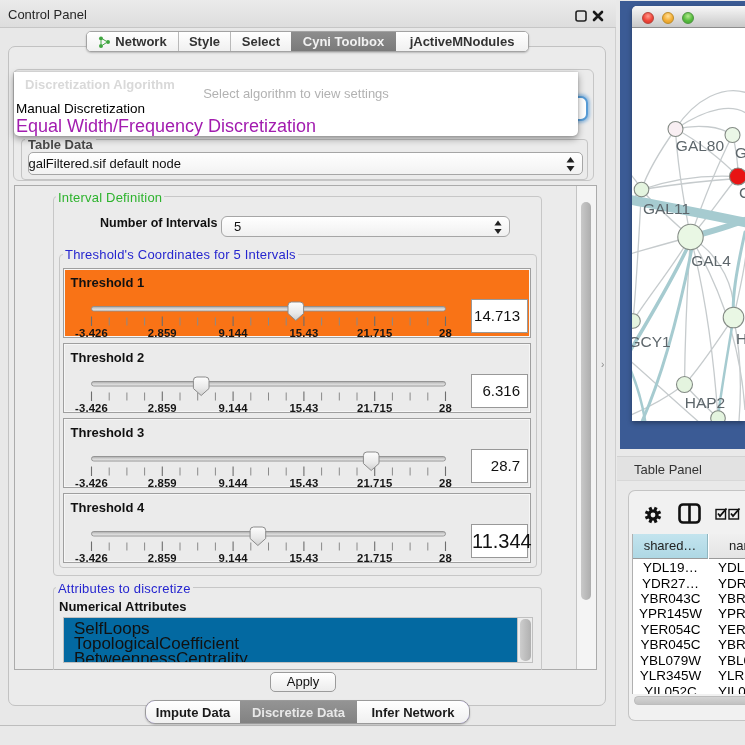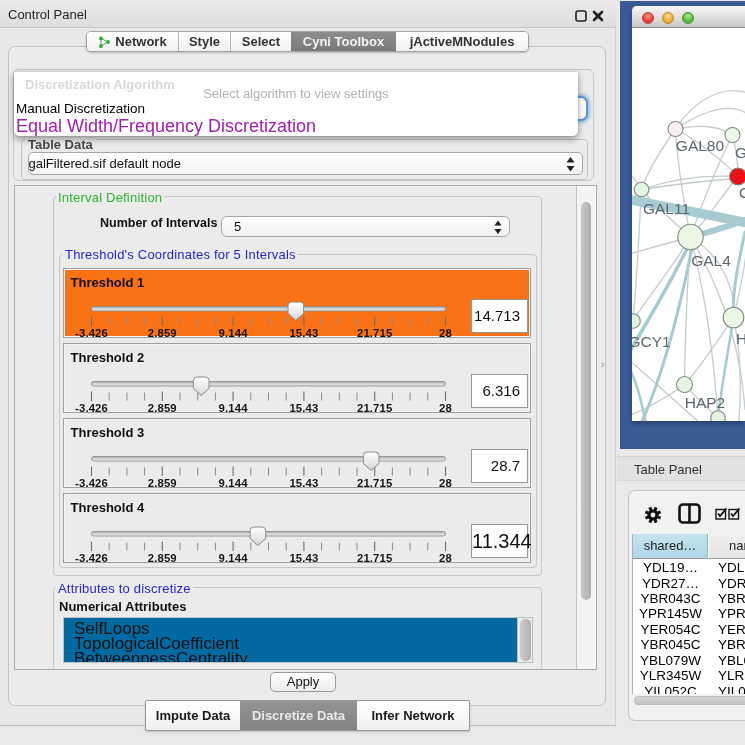--- a/index.html
+++ b/index.html
@@ -212,21 +212,21 @@
     <div class="abs" style="left:56px;top:581px;font-size:13px;letter-spacing:0.2px;color:#2626cf;background:#ebebeb;padding:0 2px">Attributes to discretize</div>
     <div class="abs" style="left:59px;top:599px;font-size:13px;font-weight:bold;color:#111">Numerical Attributes</div>
     <div class="abs" style="left:63px;top:617px;width:454px;height:46px;background:#0369a1;border:1px solid #c0c0c0;border-right:none;overflow:hidden;font-size:17px;color:#111">
       <div style="padding-left:10px;height:15px;line-height:15px;margin-top:3px">SelfLoops</div>
       <div style="padding-left:10px;height:15px;line-height:15px">TopologicalCoefficient</div>
       <div style="padding-left:10px;height:15px;line-height:15px">BetweennessCentrality</div>
     </div>
     <div class="abs" style="left:517px;top:617px;width:16px;height:46px;background:#ededed;border:1px solid #c0c0c0"></div>
     <div class="abs" style="left:519.5px;top:619px;width:11px;height:42px;border-radius:5px;background:linear-gradient(90deg,#cdcdcd,#b0b0b0)"></div>
     <div class="abs" style="left:270px;top:672px;width:66px;height:20px;background:linear-gradient(#ffffff,#ececec);border:1px solid #9b9b9b;border-radius:5px;font-size:13px;color:#111;text-align:center;line-height:18px">Apply</div>
-    <div class="abs" style="left:145px;top:700px;height:31px;display:flex;border:1px solid #9a9a9a;border-radius:2px;overflow:hidden;background:#c4b5fd;box-shadow:0 1px 2px rgba(0,0,0,0.2);font-size:13px;font-weight:bold;color:#1a1a1a">
+    <div class="abs" style="left:145px;top:700px;height:24px;display:flex;border:1px solid #9a9a9a;border-radius:10px;overflow:hidden;background:#c4b5fd;box-shadow:0 1px 2px rgba(0,0,0,0.2);font-size:13px;font-weight:bold;color:#1a1a1a">
       <div style="width:94px;display:flex;align-items:center;justify-content:center;background:linear-gradient(#ffffff,#f0f0f0)">Impute Data</div>
       <div style="width:117px;display:flex;align-items:center;justify-content:center;background:linear-gradient(#949494,#828282);color:#e8e8e8">Discretize Data</div>
       <div style="width:112px;display:flex;align-items:center;justify-content:center;background:linear-gradient(#ffffff,#f0f0f0)">Infer Network</div>
     </div>
   </div>
 <div class="abs" style="left:601px;top:359px;font-size:10px;color:#8a8a8a">›</div>
 <div class="abs" style="left:620px;top:1px;width:125px;height:448px;background:#3b5b95"></div>
 <div class="abs" style="left:632px;top:6px;width:113px;height:415px;background:#fff;border-radius:5px 0 0 0;box-shadow:0 2px 5px rgba(0,0,0,0.35)">
     <div style="height:22px;background:linear-gradient(#f7f7f7,#c9c9c9);border-radius:5px 0 0 0;border-bottom:1px solid #8e8e8e;position:relative">
       <div class="abs" style="left:9.5px;top:5.5px;width:12px;height:12px;border-radius:6px;background:radial-gradient(circle at 50% 32%, #ff9a8e 0%, #ef4438 55%, #d2342c 100%);border:0.5px solid #b5443c"></div>

